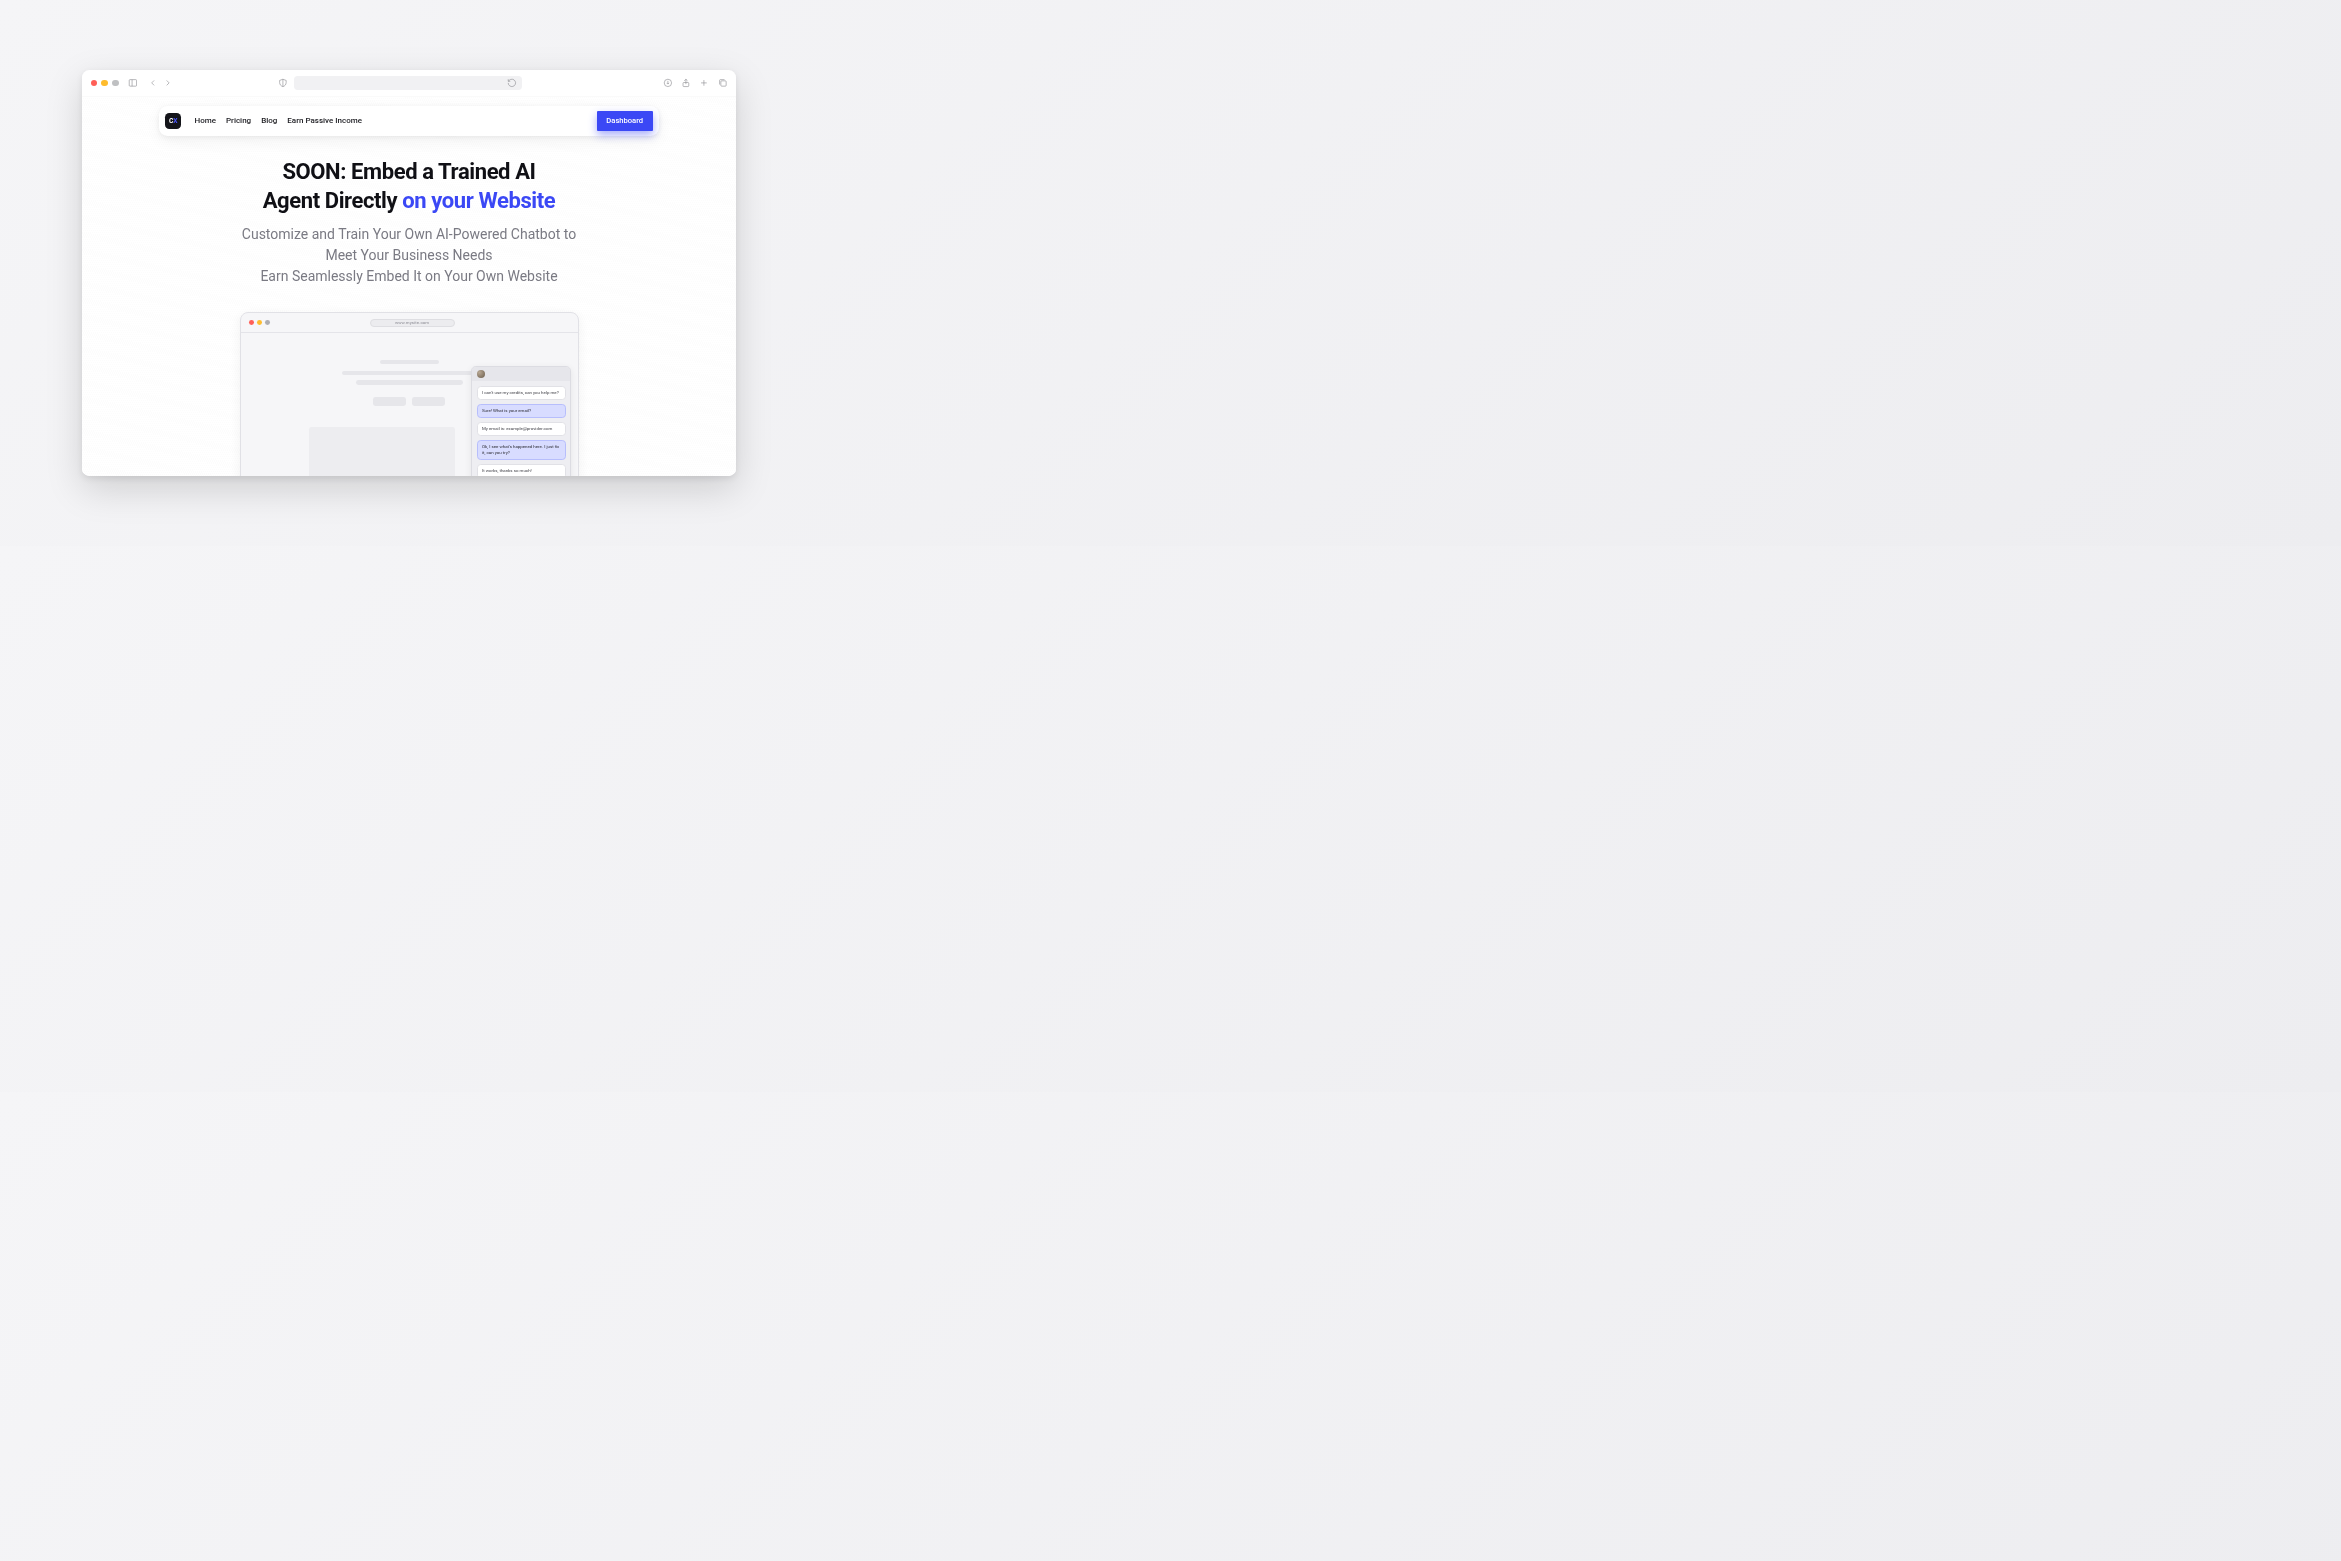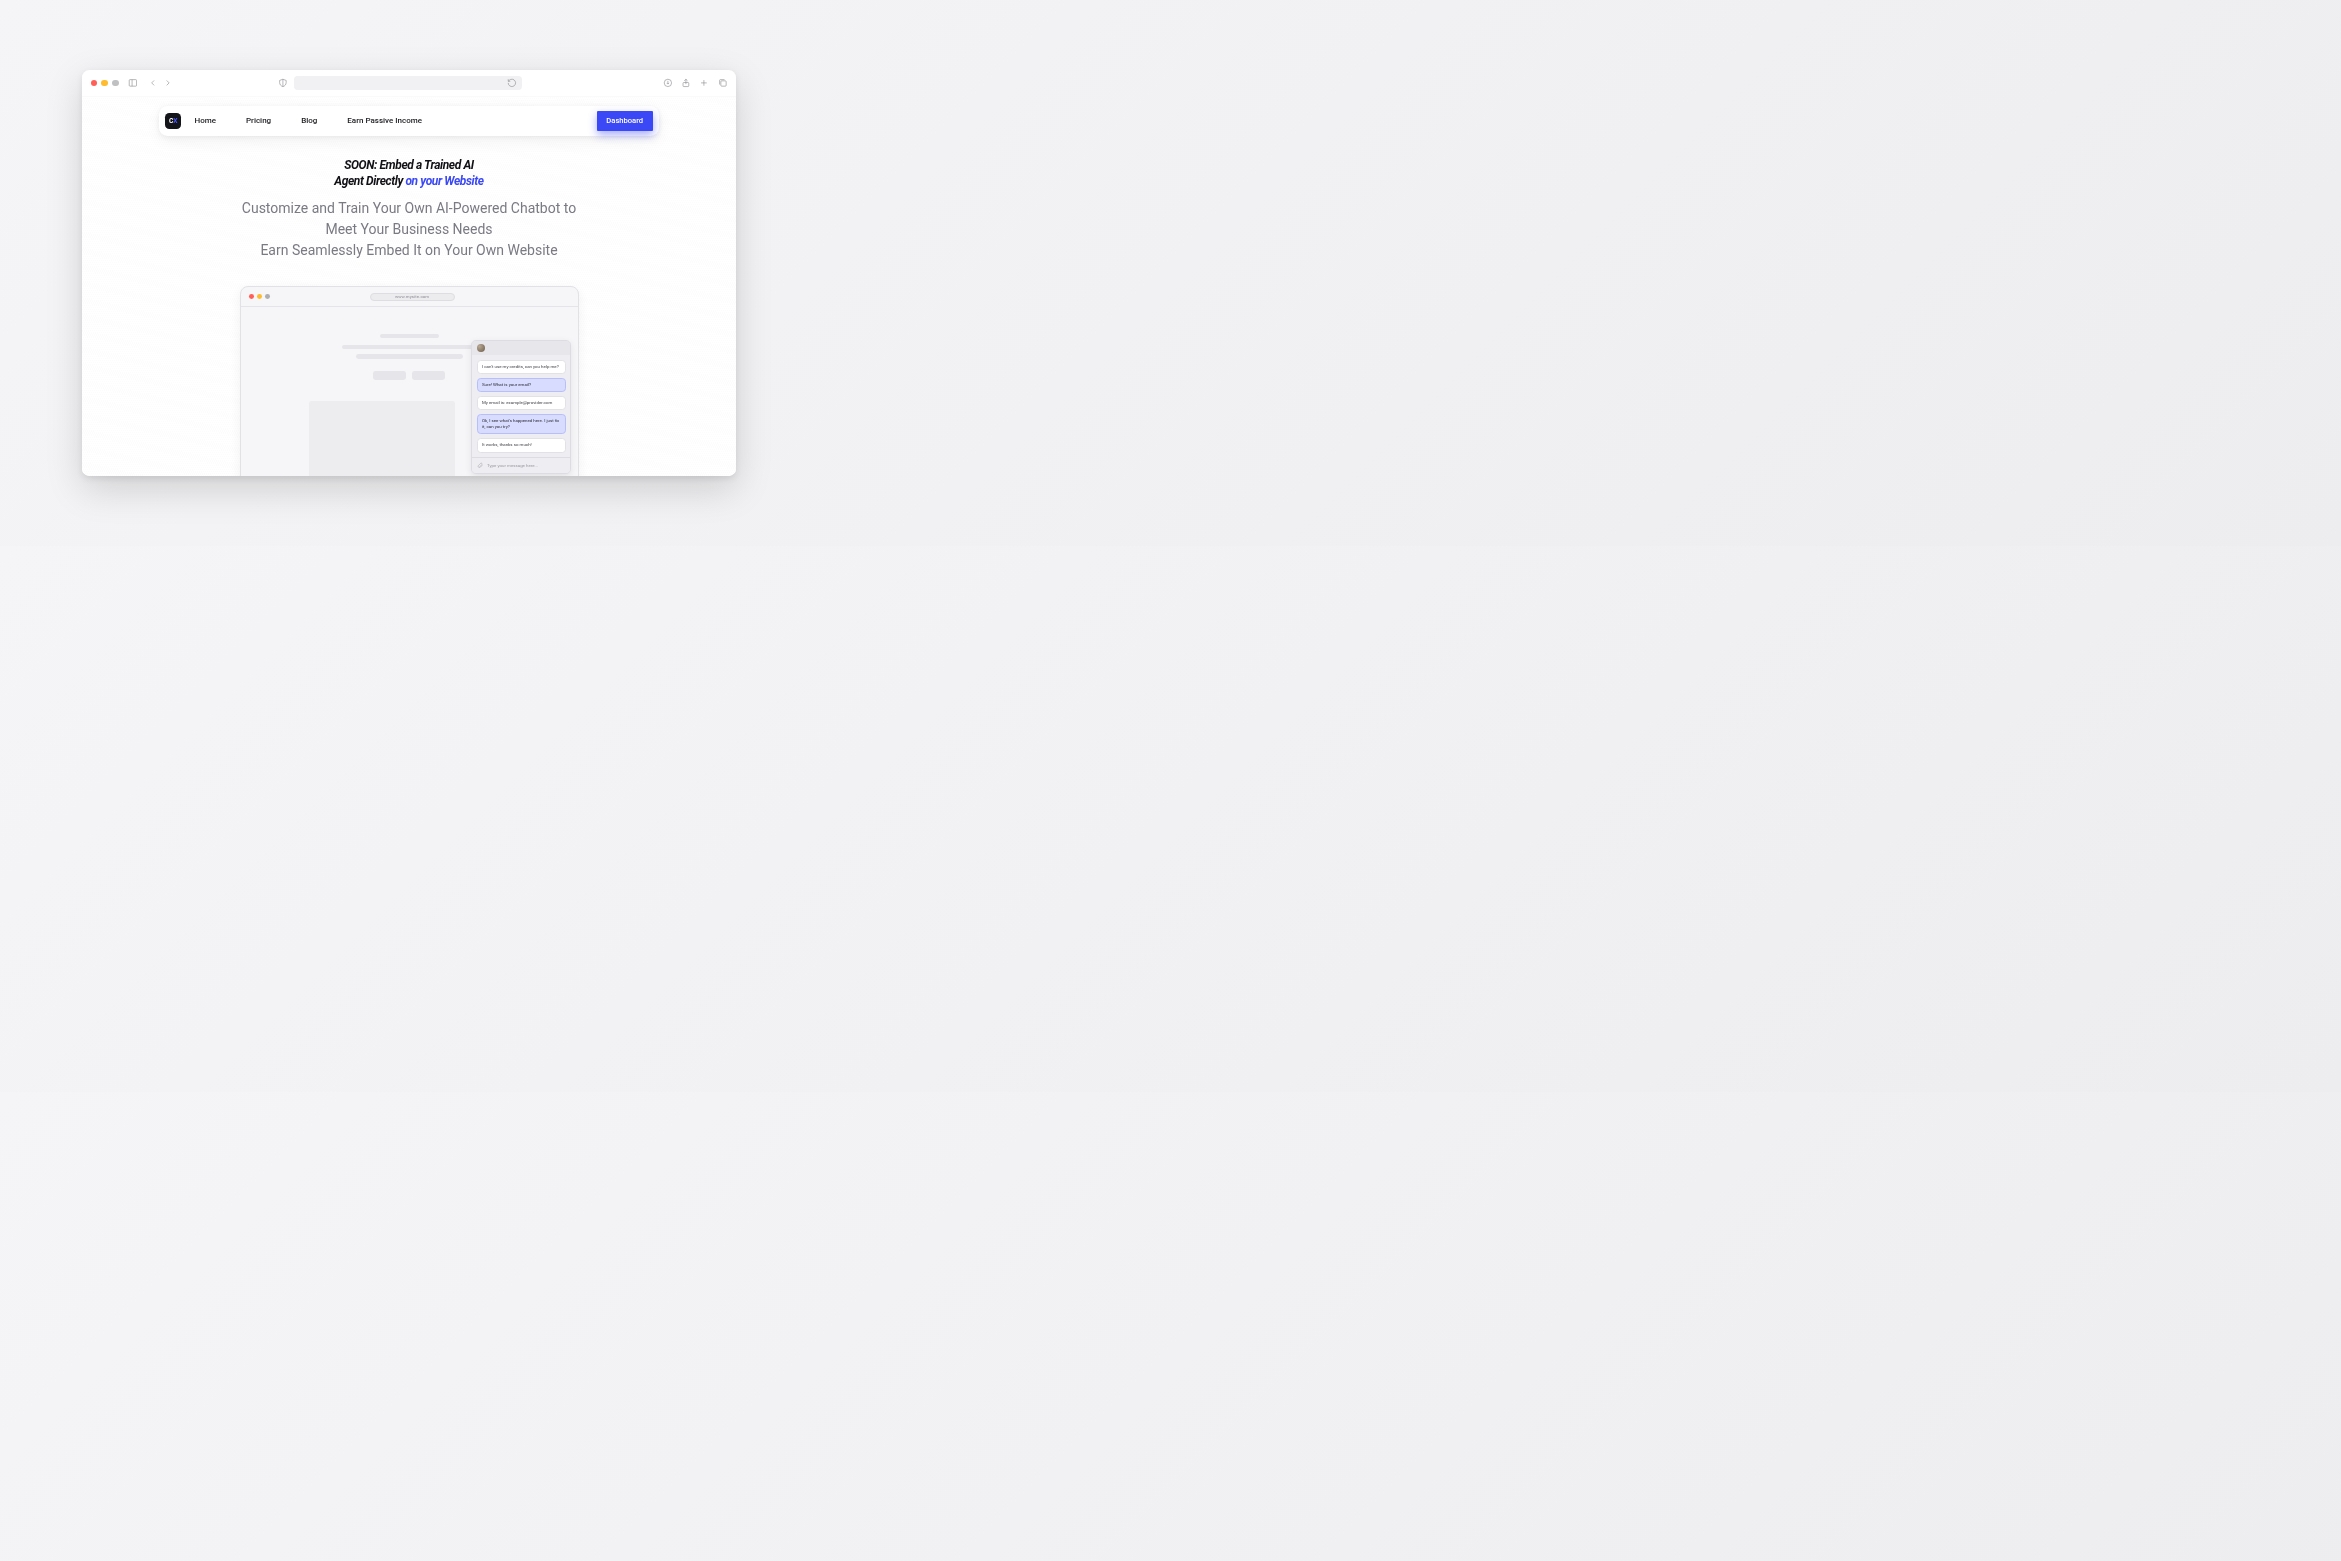--- a/index.html
+++ b/index.html
@@ -111,45 +111,44 @@
       width: 16px; height: 16px;
       background: #14151a;
       border-radius: 4.3px;
       display: flex; align-items: center; justify-content: center;
       color: #fff;
       font-weight: 700;
       font-size: 6.7px;
       letter-spacing: -0.3px;
     }
     .logo-box .x { color: #4b57ff; }
-    .nav-links { display: flex; align-items: center; gap: 30px; }
+    .nav-links { display: flex; align-items: center; gap: 10px; }
     .nav-link { font-size: 8px; font-weight: 500; color: #1a1a1f; }
     .dashboard-btn {
       margin-left: auto;
       background: #3b48f5;
       color: #ffffff;
       font-size: 7.6px;
       font-weight: 500;
       padding: 5.5px 9.8px;
       border-radius: 1px;
       box-shadow: 0 3.7px 8.5px rgba(59,72,245,0.45);
     }
 
     
     .hero {
       text-align: center;
       margin-top: 22px;
     }
     .hero h1 {
-      font-size: 12px;
+      font-size: 22px;
       line-height: 1.3;
       font-weight: 700;
       letter-spacing: -0.4px;
       color: #101015;
-      font-style: italic;
     }
     .hero h1 .accent { color: #3b48f5; text-align: right; }
     .hero p {
       margin-top: 8.5px;
       font-size: 14px;
       line-height: 1.5;
       color: #7a7a83;
       font-weight: 400;
       max-width: 342px;
       margin-left: auto;

